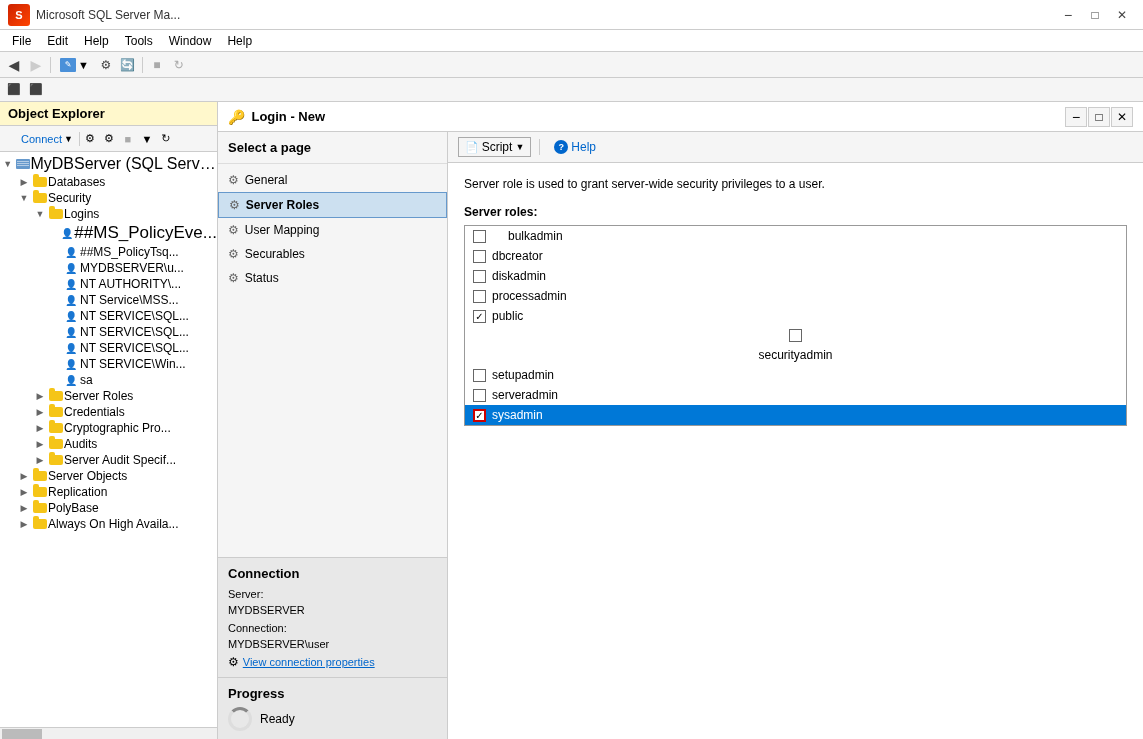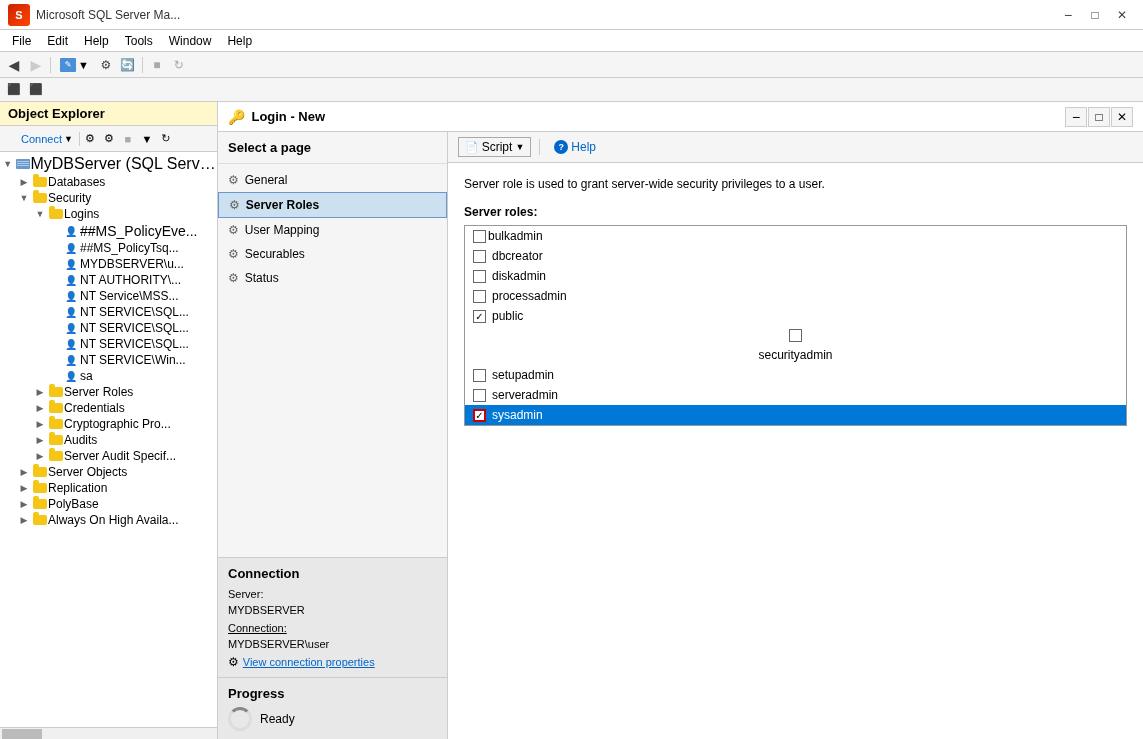--- a/index.html
+++ b/index.html
@@ -115,21 +115,21 @@
             <div style="width:14px; height:10px; background:#f5c518; border-radius:0 2px 2px 2px; position:relative;">
                 <div style="position:absolute; top:-3px; left:0; width:6px; height:3px; background:#f5c518; border-radius:2px 2px 0 0;"></div>
               </div>
           </span>
           <span style="font-size:12px; color:#000;">Logins</span>
         </div>
 
         <div style="display:flex; align-items:center; padding:1px 0; cursor:pointer; padding-left:48px;">
           <span style="width:16px;"></span>
           <span style="width:16px; display:inline-flex; align-items:center; justify-content:center; font-size:10px; color:#888;">👤</span>
-          <span style="font-size:14px; color:#000;">##MS_PolicyEve...</span>
+          <span style="font-size:17px; color:#000;">##MS_PolicyEve...</span>
         </div>
         <div style="display:flex; align-items:center; padding:1px 0; cursor:pointer; padding-left:48px;">
           <span style="width:16px;"></span>
           <span style="width:16px; display:inline-flex; align-items:center; justify-content:center; font-size:10px; color:#888;">👤</span>
           <span style="font-size:12px; color:#000;">##MS_PolicyTsq...</span>
         </div>
         <div style="display:flex; align-items:center; padding:1px 0; cursor:pointer; padding-left:48px;">
           <span style="width:16px;"></span>
           <span style="width:16px; display:inline-flex; align-items:center; justify-content:center; font-size:10px; color:#888;">👤</span>
           <span style="font-size:12px; color:#000;">MYDBSERVER\u...</span>
@@ -321,21 +321,21 @@
 
           <div style="padding:8px 10px; border-top:1px solid #ccc; background:#e8e8e8;">
             <div style="font-size:13px; font-weight:bold; margin-bottom:6px; color:#000;">Connection</div>
             <div style="margin-bottom:2px;">
               <span style="font-size:11px; color:#000;">Server:</span>
             </div>
             <div style="margin-bottom:4px;">
               <span style="font-size:11px; color:#000;">MYDBSERVER</span>
             </div>
             <div style="margin-bottom:2px;">
-              <span style="font-size:11px; color:#000;text-decoration:underline;">Connection:</span>
+              <span style="font-size:11px; color:#000;">Connection:</span>
             </div>
             <div style="margin-bottom:4px;">
               <span style="font-size:11px; color:#000;">MYDBSERVER\user</span>
             </div>
             <div style="display:flex; align-items:center; gap:4px; margin-top:4px;">
               <span style="font-size:12px;">⚙</span>
               <span style="color:#0066cc; text-decoration:underline; cursor:pointer; font-size:11px;">View connection properties</span>
             </div>
           </div>
 
@@ -364,21 +364,21 @@
               <span style="color:#0066cc;">Help</span>
             </div>
           </div>
 
           <div style="padding:14px 16px; flex:1; overflow-y:auto;">
             <div style="font-size:12px; color:#000; margin-bottom:14px;">Server role is used to grant server-wide security privileges to a user.</div>
             <div style="font-size:12px; font-weight:bold; color:#000; margin-bottom:6px;">Server roles:</div>
 
             <div style="border:1px solid #999;">
 
-              <div style="display:flex; align-items:center; gap:2px; padding:3px 8px; cursor:pointer; font-size:12px; color:#000;">
+              <div style="display:flex; align-items:center; gap:22px; padding:3px 8px; cursor:pointer; font-size:12px; color:#000;">
                 <div style="width:13px; height:13px; border:1px solid #666; background:#fff; display:inline-flex; align-items:center; justify-content:center; flex-shrink:0;"></div>
                 <span>bulkadmin</span>
               </div>
 
               <div style="display:flex; align-items:center; gap:6px; padding:3px 8px; cursor:pointer; font-size:12px; color:#000;">
                 <div style="width:13px; height:13px; border:1px solid #666; background:#fff; display:inline-flex; align-items:center; justify-content:center; flex-shrink:0;"></div>
                 <span>dbcreator</span>
               </div>
 
               <div style="display:flex; align-items:center; gap:6px; padding:3px 8px; cursor:pointer; font-size:12px; color:#000;">

